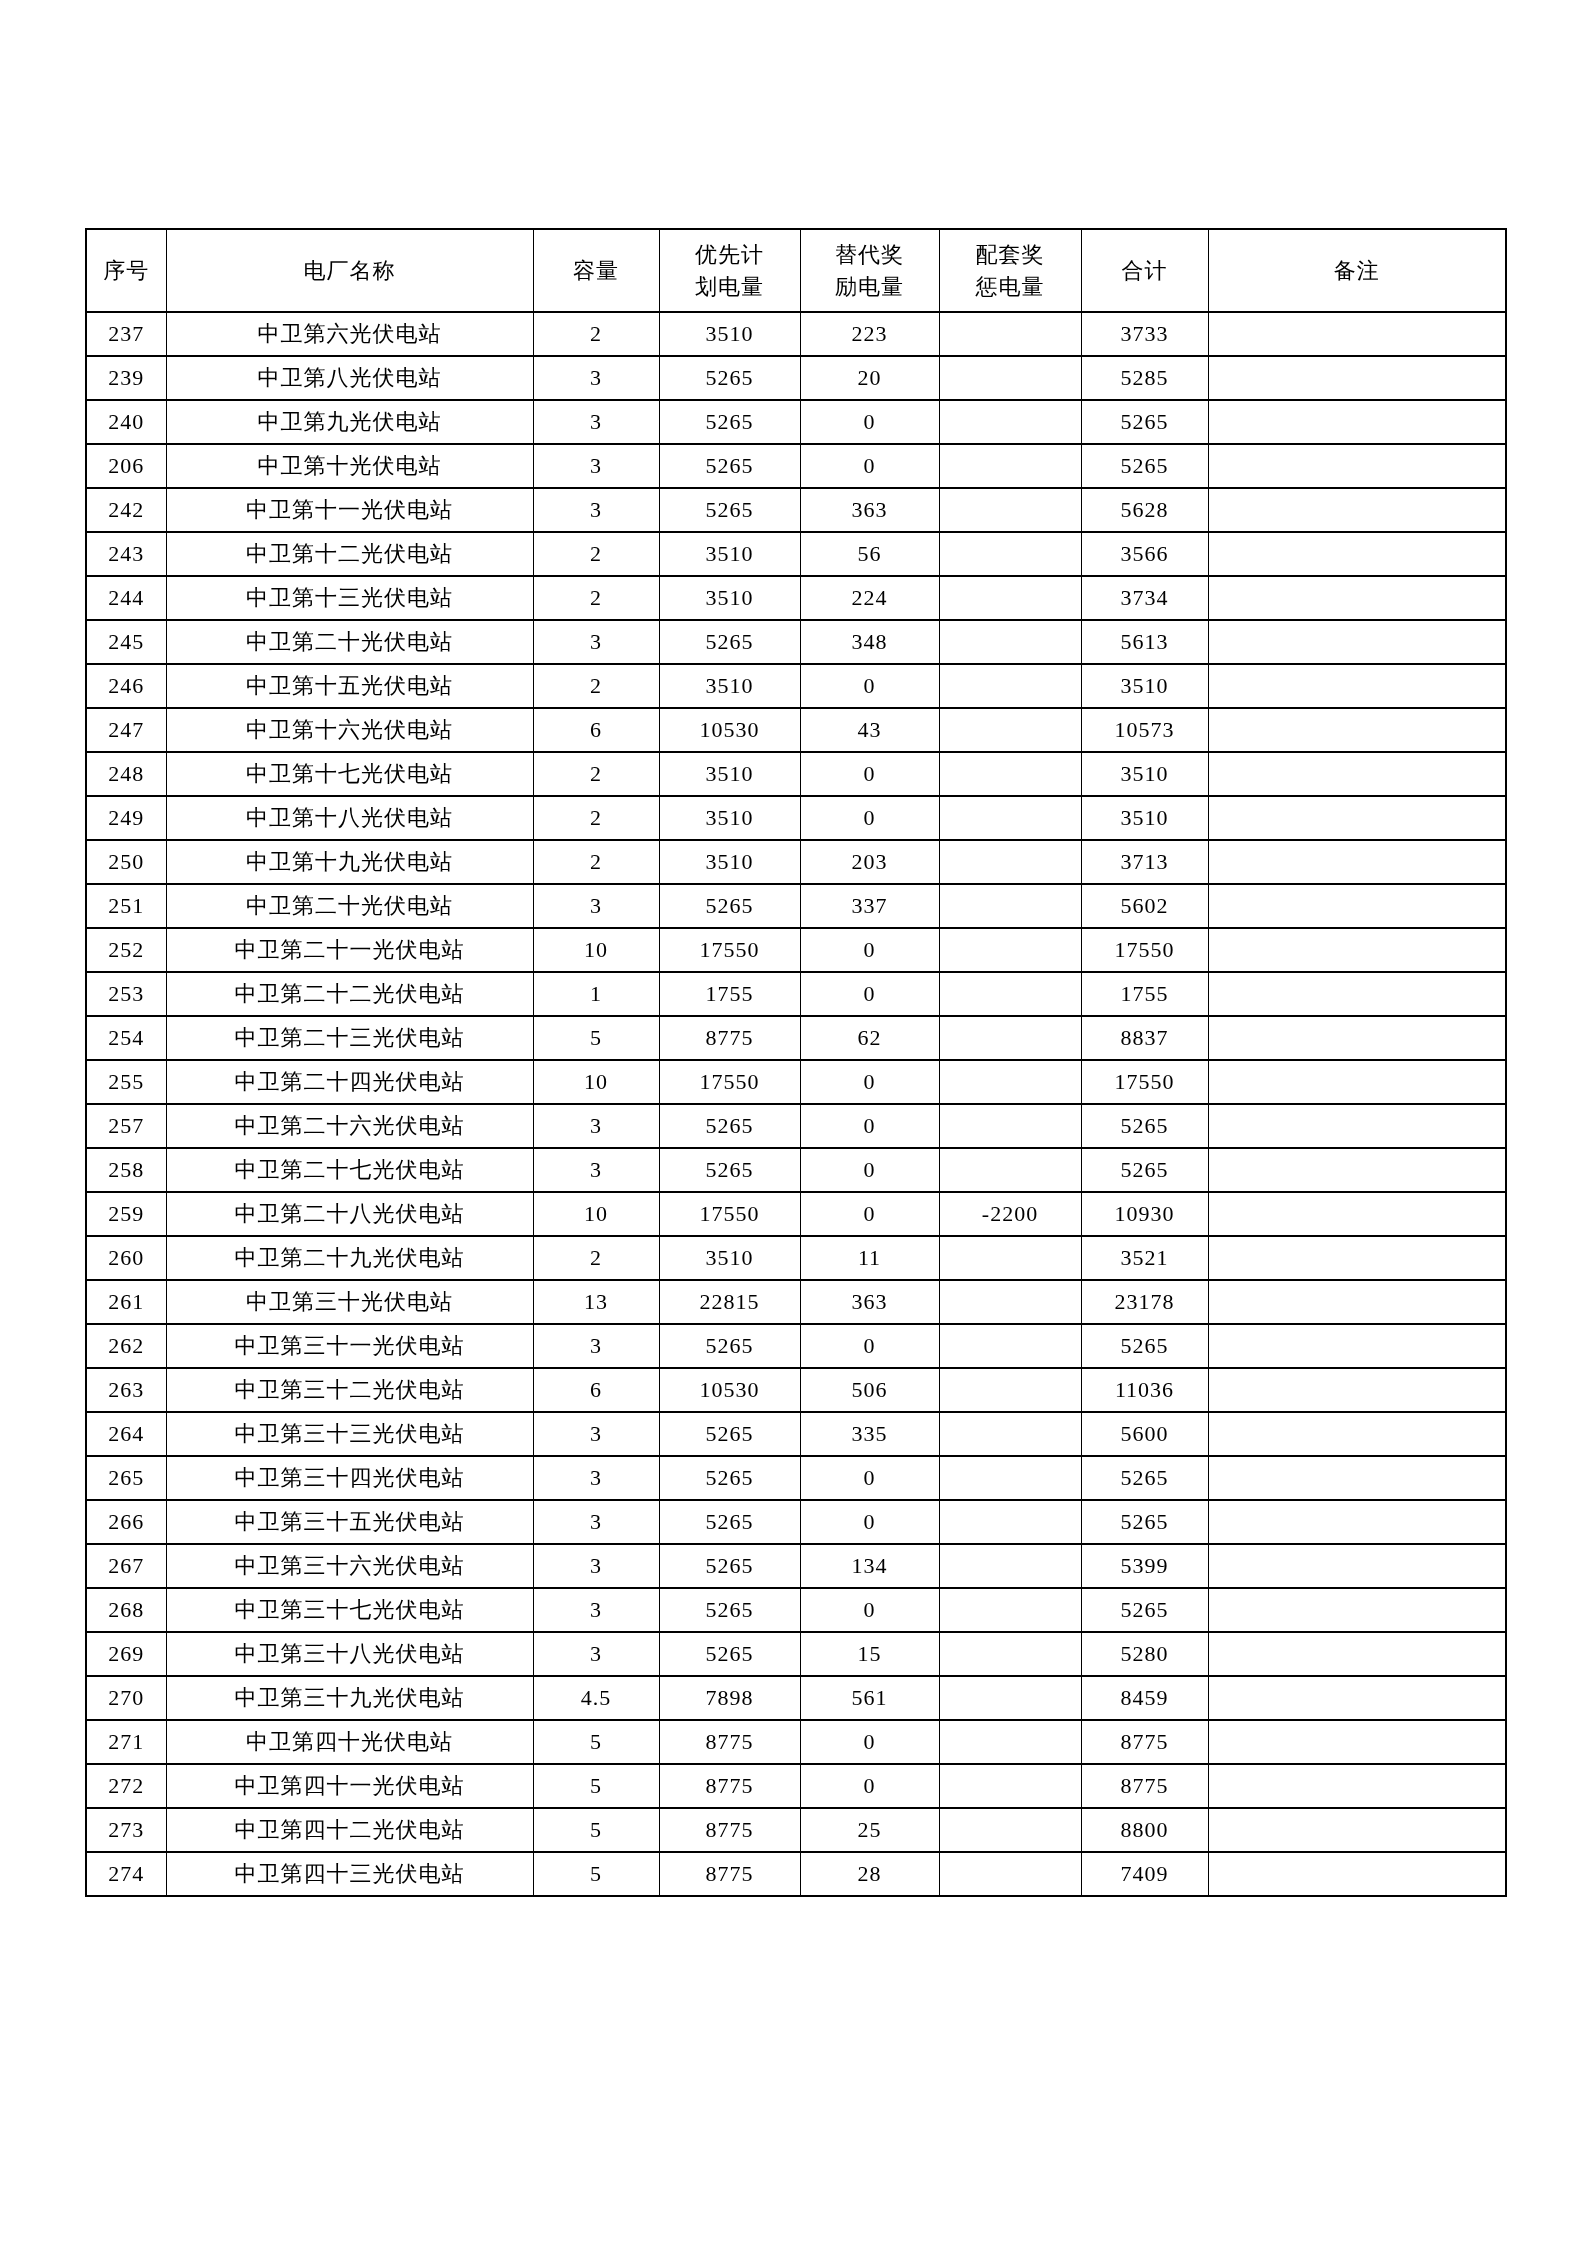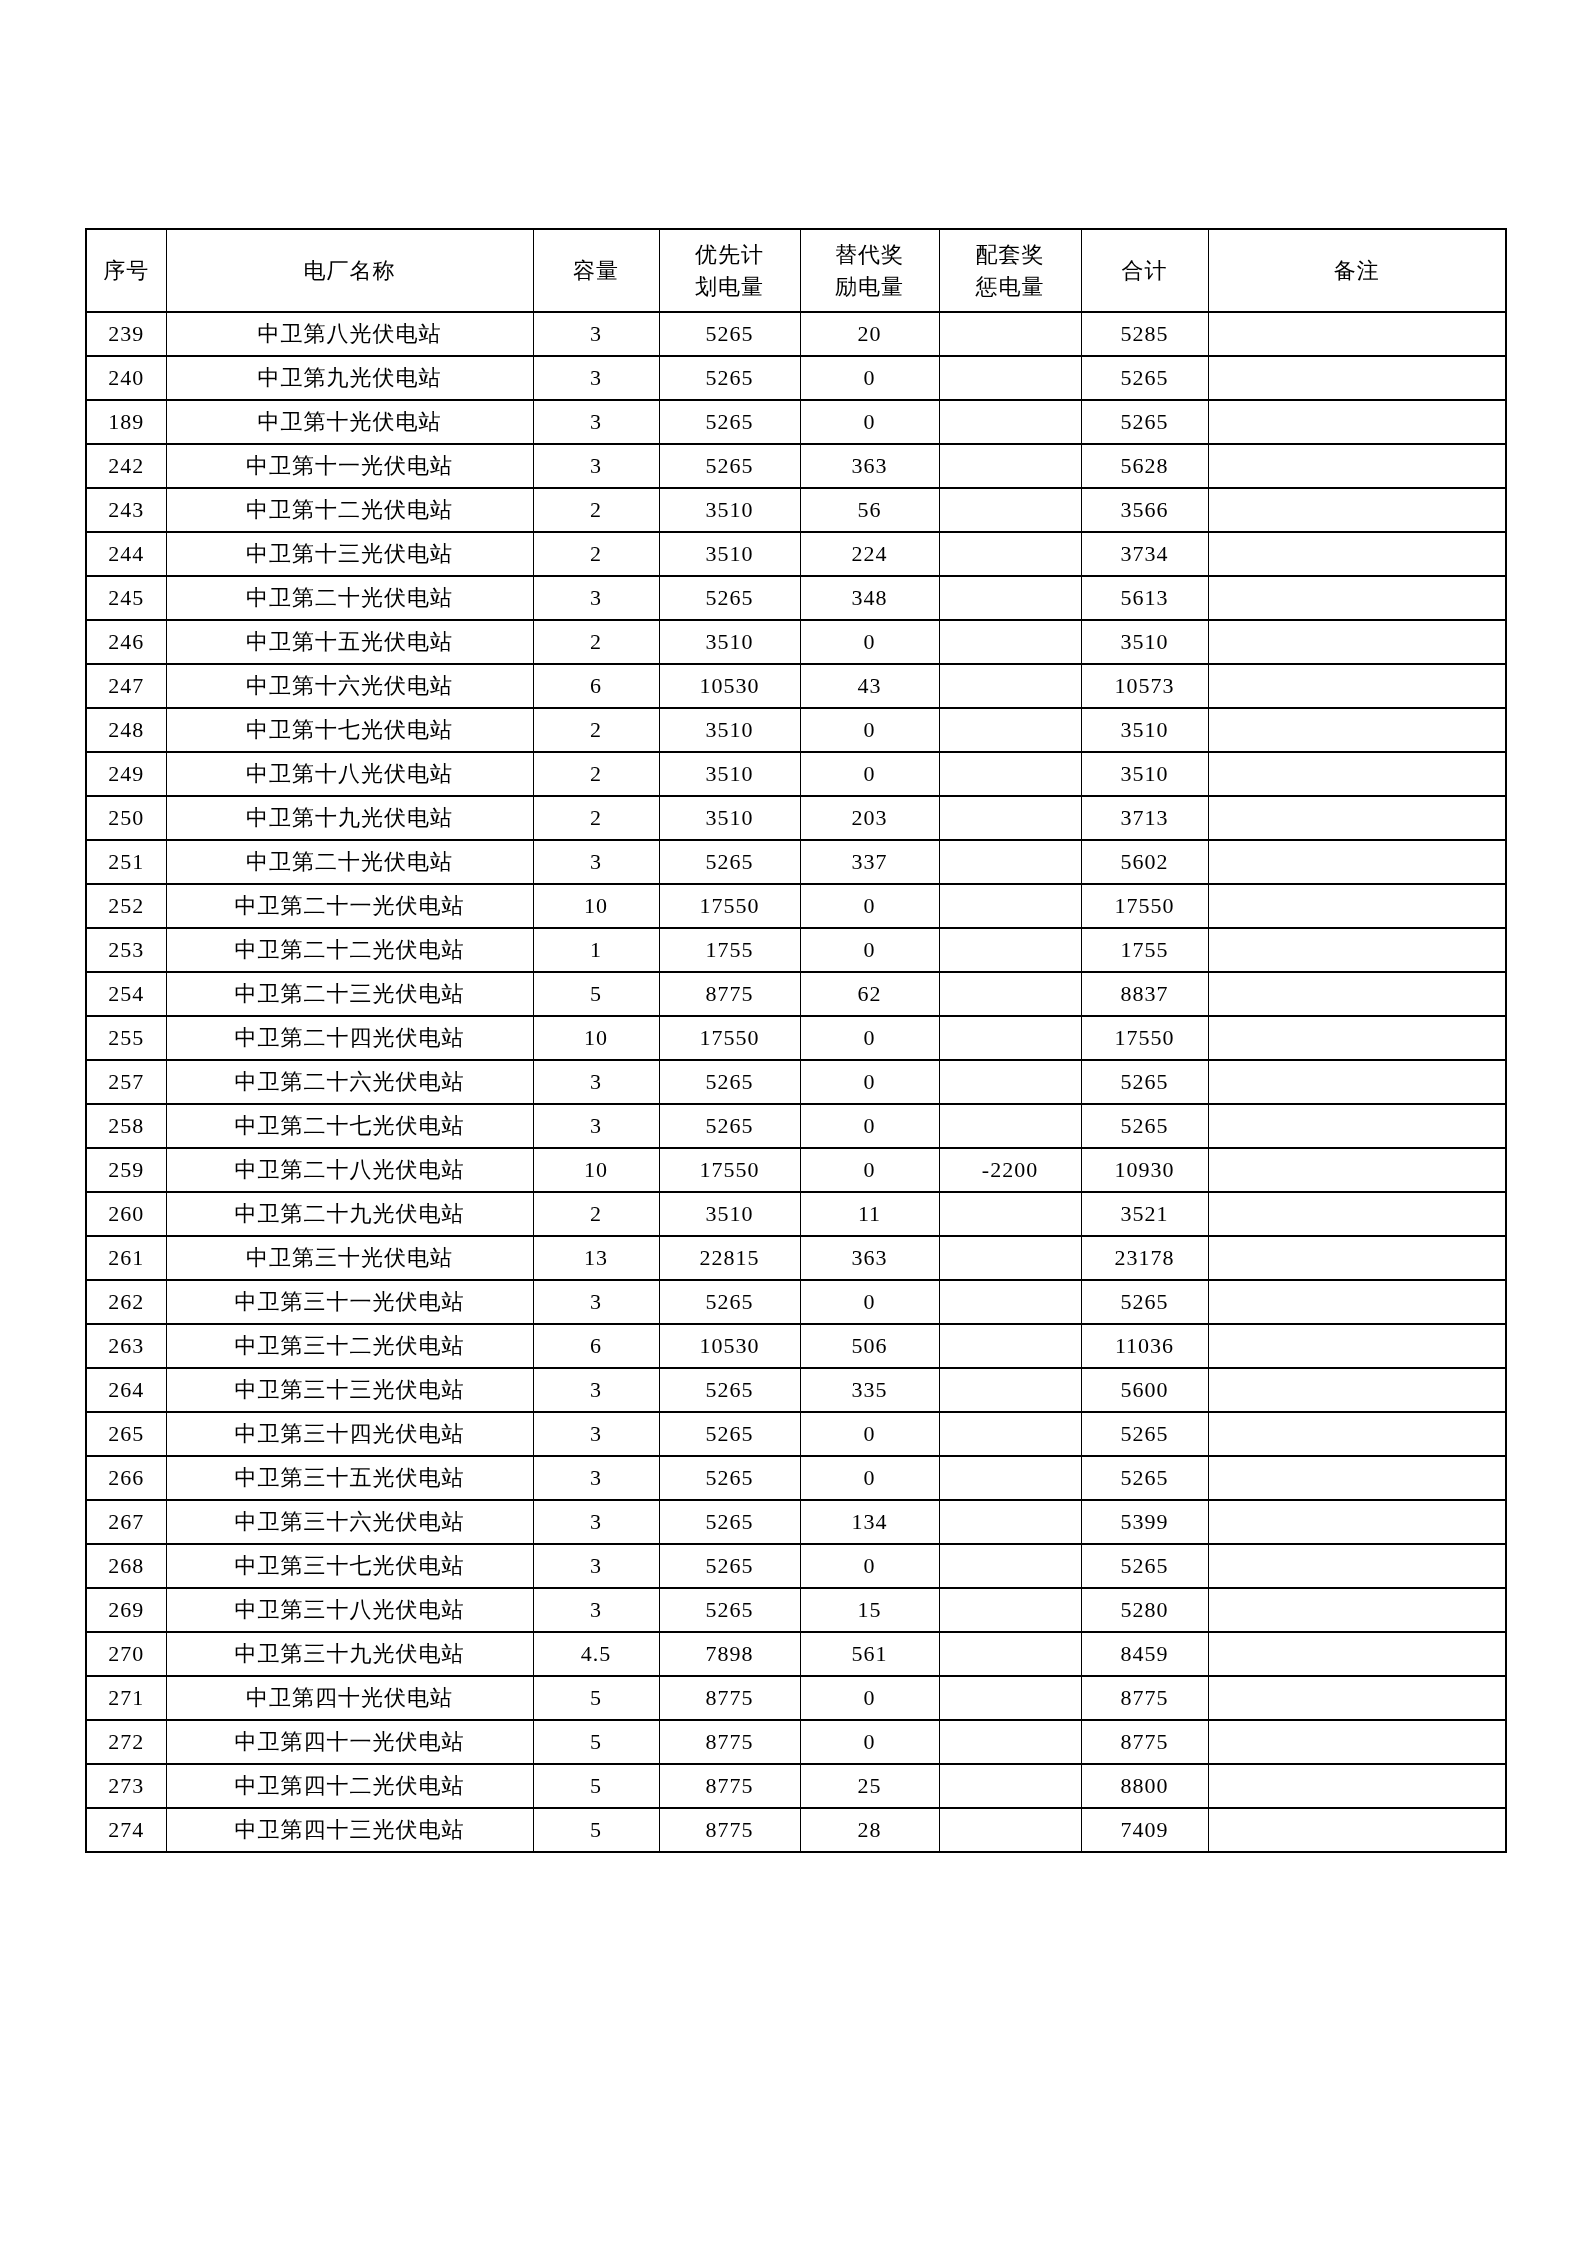--- a/index.html
+++ b/index.html
@@ -74,41 +74,51 @@
         <th>替代奖
 励电量</th>
         <th>配套奖
 惩电量</th>
         <th>合计</th>
         <th>备注</th>
       </tr>
     </thead>
     <tbody>
         <tr>
+          <td>237</td>
+          <td>中卫第六光伏电站</td>
+          <td>2</td>
+          <td>3510</td>
+          <td>223</td>
+          <td></td>
+          <td>3733</td>
+          <td></td>
+        </tr>
+        <tr>
           <td>239</td>
           <td>中卫第八光伏电站</td>
           <td>3</td>
           <td>5265</td>
           <td>20</td>
           <td></td>
           <td>5285</td>
           <td></td>
         </tr>
         <tr>
           <td>240</td>
           <td>中卫第九光伏电站</td>
           <td>3</td>
           <td>5265</td>
           <td>0</td>
           <td></td>
           <td>5265</td>
           <td></td>
         </tr>
         <tr>
-          <td>189</td>
+          <td>206</td>
           <td>中卫第十光伏电站</td>
           <td>3</td>
           <td>5265</td>
           <td>0</td>
           <td></td>
           <td>5265</td>
           <td></td>
         </tr>
         <tr>
           <td>242</td>

